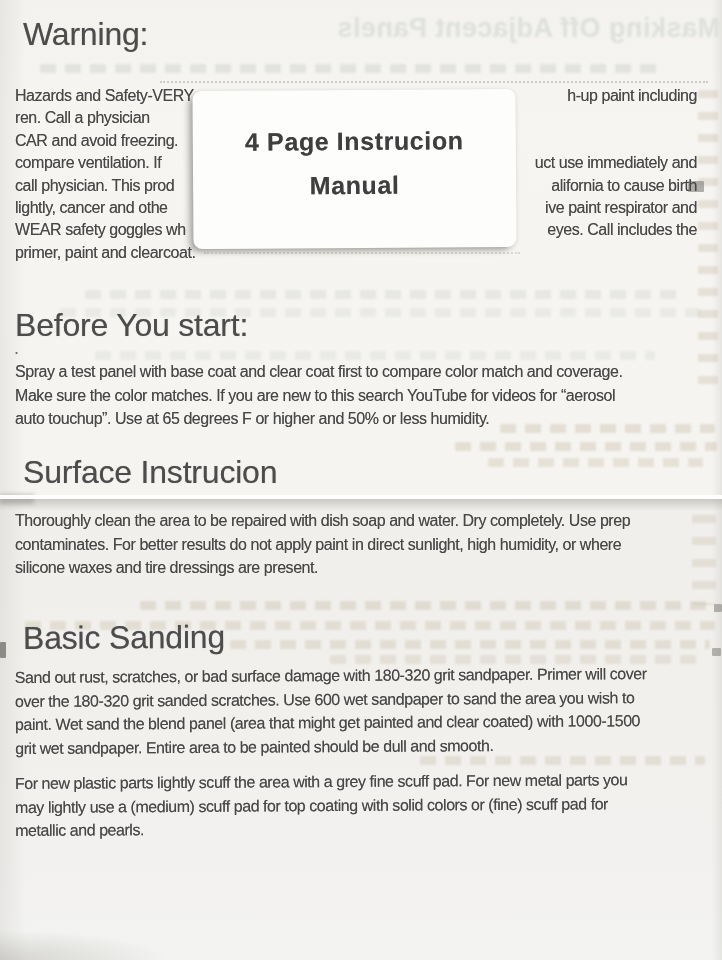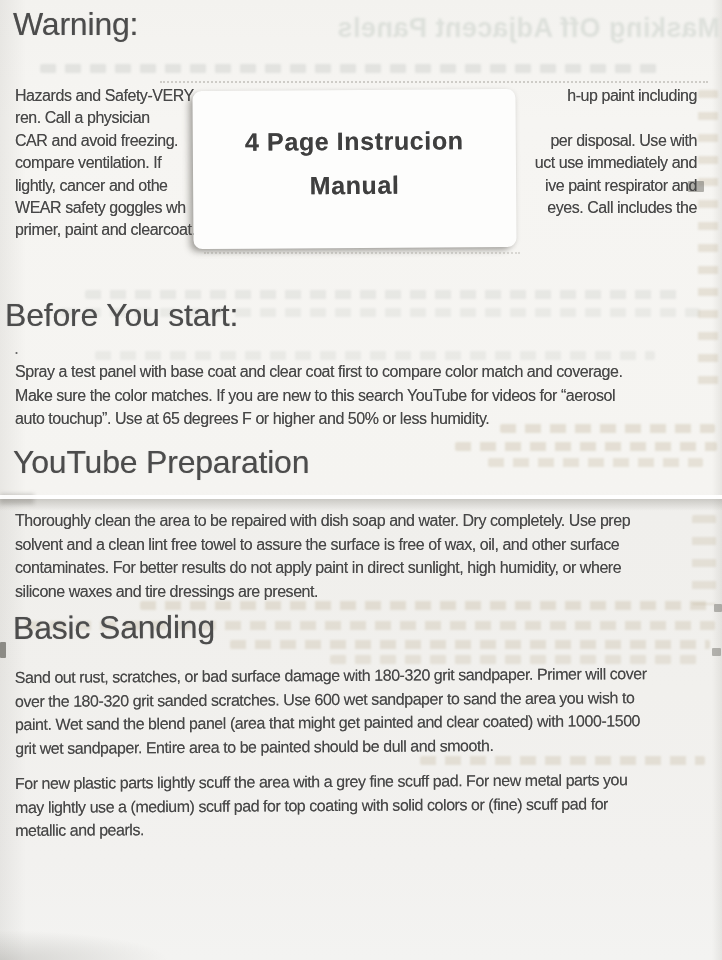--- a/index.html
+++ b/index.html
@@ -35,21 +35,21 @@
   .edge-mark{position:absolute;background:#76756f;filter:blur(.6px);border-radius:1px;}
   
   .seam-hl{position:absolute;left:0;top:495px;width:722px;height:4px;background:rgba(255,255,255,.95);filter:blur(.6px);}
   .seam-sh{position:absolute;left:0;top:499px;width:722px;height:12px;
     background:linear-gradient(180deg, rgba(146,144,137,.42), rgba(146,144,137,0));}
   .seam-corner{position:absolute;left:0;top:494px;width:34px;height:10px;background:rgba(120,118,112,.35);filter:blur(2px);}
   .corner-shade{position:absolute;left:0;top:930px;width:170px;height:30px;
     background:radial-gradient(ellipse at 0% 100%, rgba(130,128,122,.28), transparent 70%);}
   
   .h{
-    position:absolute;margin:0;font-weight:400;font-size:32px;line-height:1.18;
+    position:absolute;margin:10px;font-weight:400;font-size:32px;line-height:1.18;
     color:var(--c-heading-ink,#4c4c4c);letter-spacing:-.2px;
     text-shadow:0 0 .7px rgba(76,76,76,.55);
     white-space:nowrap;
   }
   .block{position:absolute;width:692px;color:var(--c-ink,#474747);
     font-size:16px;letter-spacing:-.45px;
     text-shadow:0 0 .6px rgba(70,70,70,.6);}
   .tline{white-space:nowrap;height:23.6px;line-height:23.6px;}
   .warn .tline{height:22.4px;line-height:22.4px;display:flex;justify-content:space-between;}
   .stray{position:absolute;left:14px;top:338px;font-size:18px;color:#6a6a6a;}
@@ -110,25 +110,28 @@
   <div class="block warn" style="left:15px;top:85px;width:682px">
     <div class="tline">
         <span>Hazards and Safety-VERY</span>
         <span>h-up paint including</span>
       </div>
     <div class="tline">
         <span>ren. Call a physician</span>
       </div>
     <div class="tline">
         <span>CAR and avoid freezing.</span>
-        <span>per disposal. Use with</span>
       </div>
     <div class="tline">
         <span>compare ventilation. If</span>
         <span>uct use immediately and</span>
+      </div>
+    <div class="tline">
+        <span>call physician. This prod</span>
+        <span>alifornia to cause birth</span>
       </div>
     <div class="tline">
         <span>lightly, cancer and othe</span>
         <span>ive paint respirator and</span>
       </div>
     <div class="tline">
         <span>WEAR safety goggles wh</span>
         <span>eyes. Call includes the</span>
       </div>
     <div class="tline">
@@ -145,24 +148,23 @@
   </div>
 
   <h1 class="h" style="left:5px;top:297px">Before You start:</h1>
   <div class="stray">.</div>
   <div class="block" style="left:15px;top:360px">
     <div class="tline">Spray a test panel with base coat and clear coat first to compare color match and coverage.</div>
     <div class="tline">Make sure the color matches.  If you are new to this search YouTube for videos for “aerosol</div>
     <div class="tline">auto touchup”.  Use at 65 degrees F or higher and 50% or less humidity.</div>
   </div>
 
-  <h1 class="h" style="left:13px;top:444px">YouTube Preparation</h1>
+  <h1 class="h" style="left:13px;top:444px">Surface Instrucion</h1>
   <div class="block" style="left:15px;top:509px">
     <div class="tline">Thoroughly clean the area to be repaired with dish soap and water.  Dry completely. Use prep</div>
-    <div class="tline">solvent and a clean lint free towel to assure the surface is free of wax, oil, and other surface</div>
     <div class="tline">contaminates. For better results do not apply paint in direct sunlight, high humidity, or where</div>
     <div class="tline">silicone waxes and tire dressings are present.</div>
   </div>
 
   <h1 class="h tilt" style="left:13px;top:610px">Basic Sanding</h1>
   <div class="block tilt" style="left:15px;top:666px">
     <div class="tline">Sand out rust, scratches, or bad surface damage with 180-320 grit sandpaper. Primer will cover</div>
     <div class="tline">over the 180-320 grit sanded scratches. Use 600 wet sandpaper to sand the area you wish to</div>
     <div class="tline">paint. Wet sand the blend panel (area that might get painted and clear coated) with 1000-1500</div>
     <div class="tline">grit wet sandpaper. Entire area to be painted should be dull and smooth.</div>

